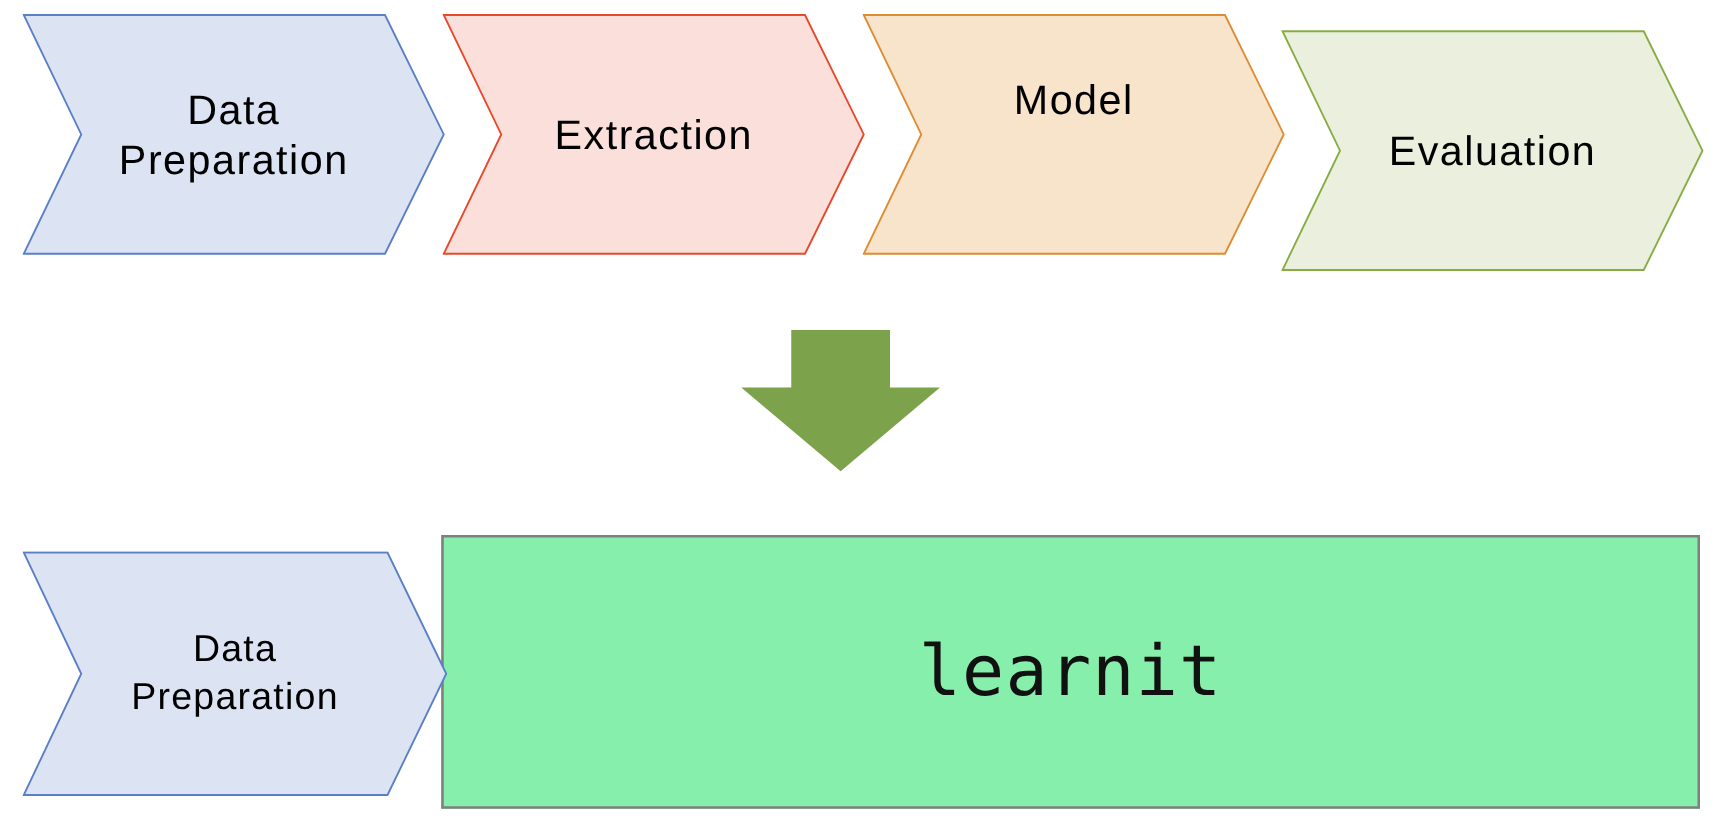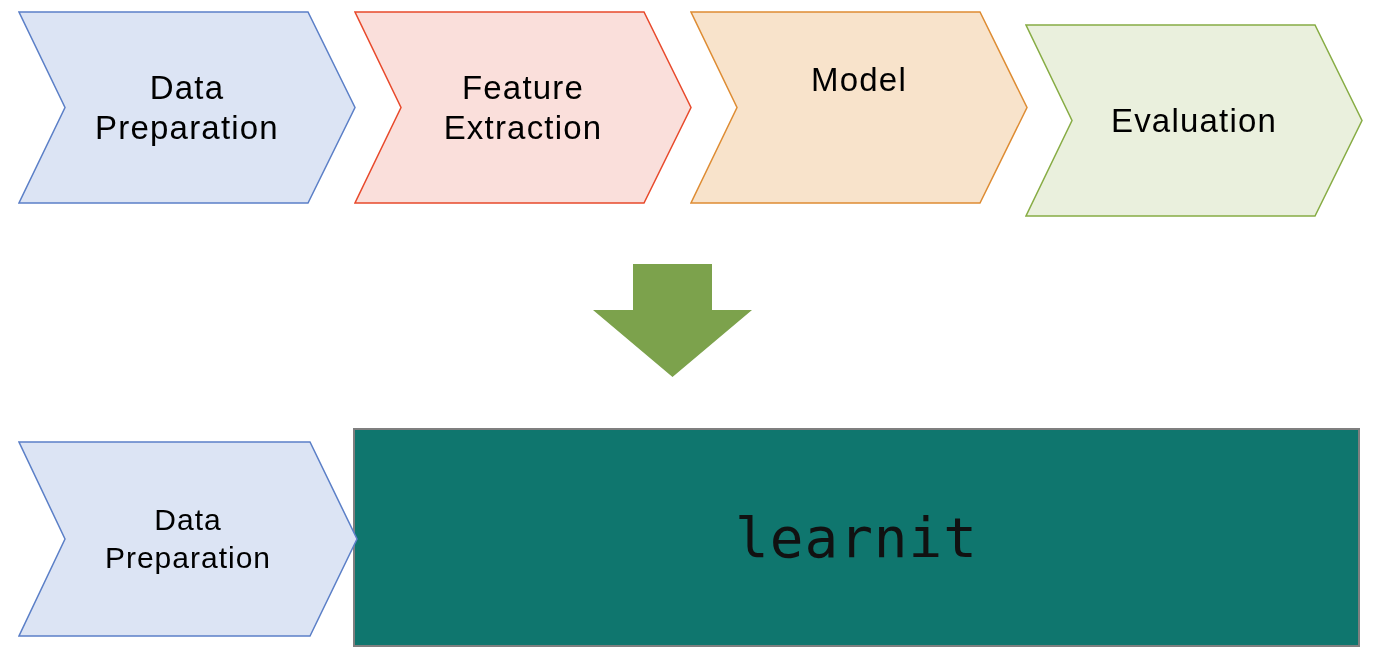--- a/index.html
+++ b/index.html
@@ -50,21 +50,21 @@
     z-index: 1;
   }
   .tool-box {
     position: absolute;
     left: 353px;
     top: 428px;
     width: 1007px;
     height: 219px;
     box-sizing: border-box;
     border: 2px solid #7f7f7f;
-    background: #0f766e;
+    background: #86efac;
     display: flex;
     align-items: center;
     justify-content: center;
     z-index: 1;
   }
   .tool-box .tool-name {
     font-family: "DejaVu Sans Mono", monospace;
     font-size: 56px;
     color: #111111;
     letter-spacing: 1px;
@@ -89,21 +89,20 @@
       <span>Data</span>
       <span>Preparation</span>
     </div>
   </div>
 
   <div class="chevron" id="step-1">
     <svg width="338" height="193" viewBox="0 0 338 193">
       <polygon points="1,1 290,1 337,96.5 290,192 1,192 47,96.5" stroke-width="1.5" fill="#fadfdb" stroke="#e8492b"></polygon>
     </svg>
     <div class="chevron-label">
-      <span>Feature</span>
       <span>Extraction</span>
     </div>
   </div>
 
   <div class="chevron" id="step-2">
     <svg width="338" height="193" viewBox="0 0 338 193">
       <polygon points="1,1 290,1 337,96.5 290,192 1,192 47,96.5" stroke-width="1.5" fill="#f8e3cb" stroke="#de8c33"></polygon>
     </svg>
     <div class="chevron-label">
       <span>Model</span>

